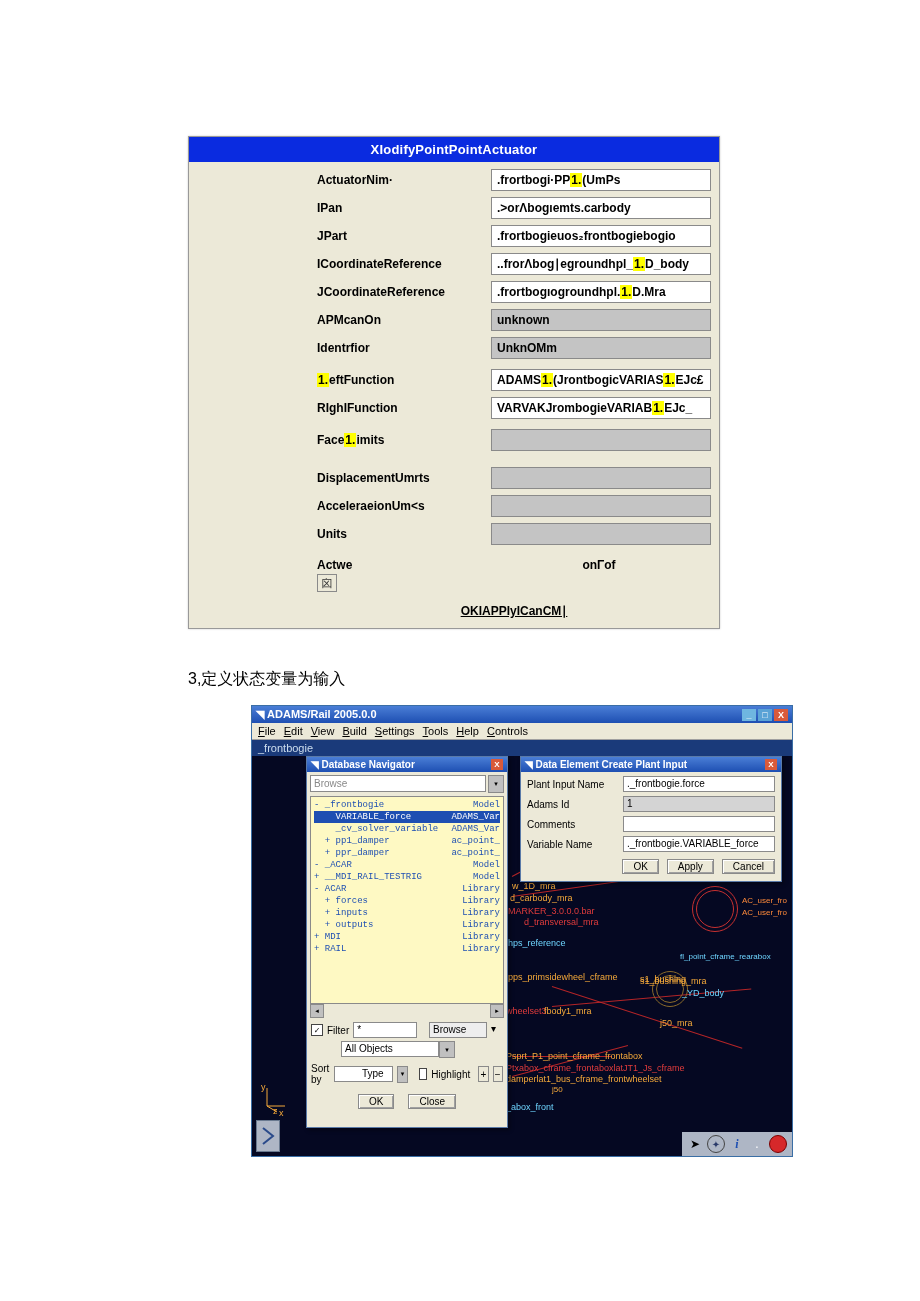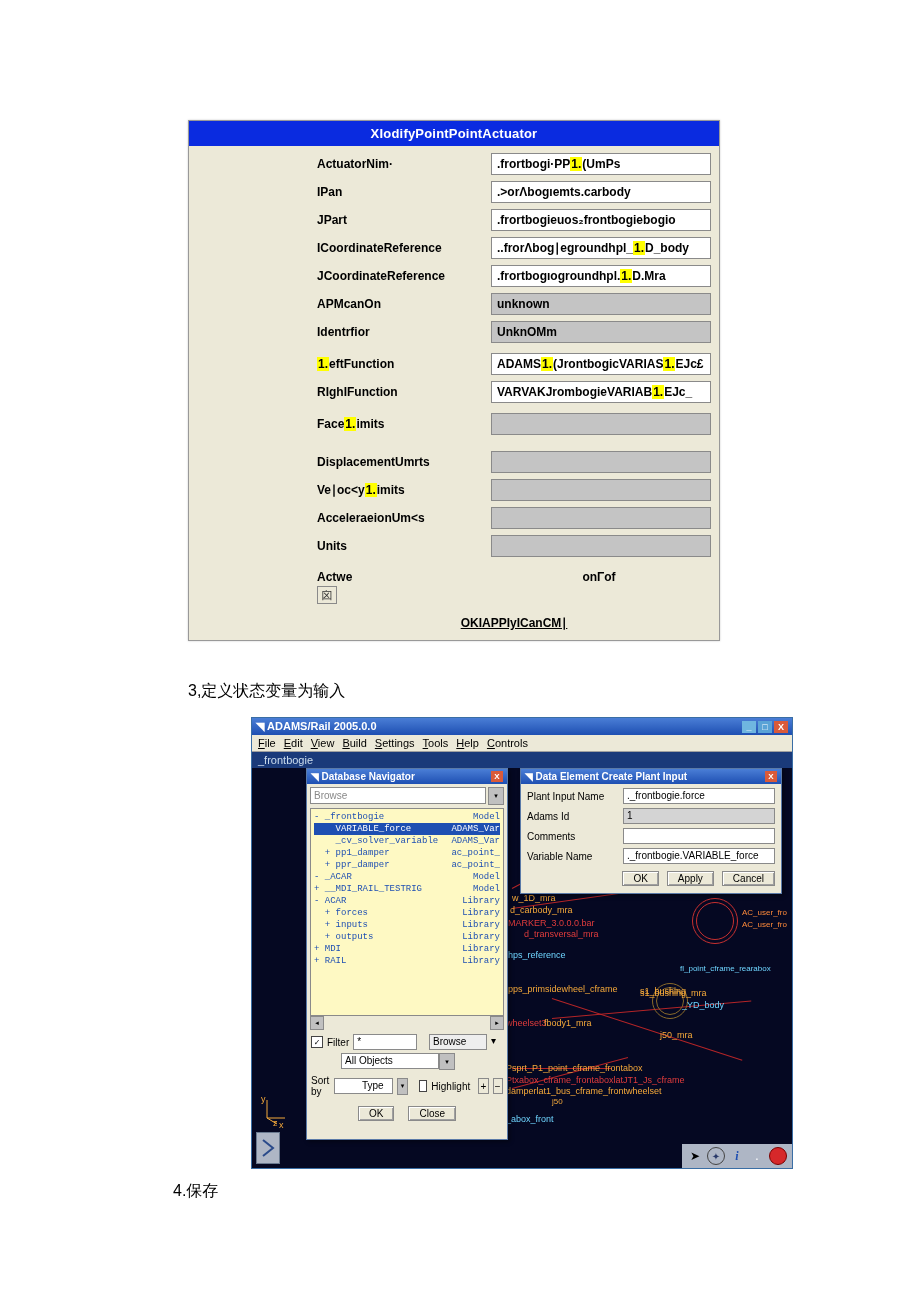--- a/index.html
+++ b/index.html
@@ -5,21 +5,21 @@
   body {
     margin: 0;
     padding: 0;
     font-family: Arial, "Microsoft YaHei", sans-serif;
     font-size: 12px;
     background: #ffffff;
     color: #000;
   }
   .page {
     width: 804px;
-    margin: 0 auto;
+    margin: 16px auto;
     padding-top: 120px;
     padding-bottom: 100px;
   }
   
   .dialog1 {
     width: 530px;
     margin-left: 130px;
     border: 1px solid #999;
     box-shadow: 0 0 2px rgba(0,0,0,0.2);
   }
@@ -328,26 +328,20 @@
             <span>Face</span><span class="hl">1.</span><span>imits</span>
           </div>
           <div class="d1val empty-gray"></div>
         </div>
 
         <div class="d1row" style="margin-top:14px;">
           <div class="d1lbl">DisplacementUmrts</div>
           <div class="d1val empty-gray"></div>
         </div>
 
-        <div class="d1row">
-          <div class="d1lbl">
-            <span>Ve∣oc&lt;y</span><span class="hl">1.</span><span>imits</span>
-          </div>
-          <div class="d1val empty-gray"></div>
-        </div>
 
         <div class="d1row">
           <div class="d1lbl">AcceleraeionUm&lt;s</div>
           <div class="d1val empty-gray"></div>
         </div>
 
         <div class="d1row">
           <div class="d1lbl">Units</div>
           <div class="d1val empty-gray"></div>
         </div>
@@ -540,15 +534,14 @@
         <span class="stat-ic stat-cursor">➤</span>
         <span class="stat-ic stat-target">✦</span>
         <span class="stat-ic stat-info">i</span>
         <span class="stat-ic stat-dot">.</span>
         <span class="stat-red"></span>
       </div>
 
     </div>
   </div>
 
-  <div class="caption" style="margin:12px 0 0 115px;">4.保存</div>
 
 </div>
 
 </body></html>

